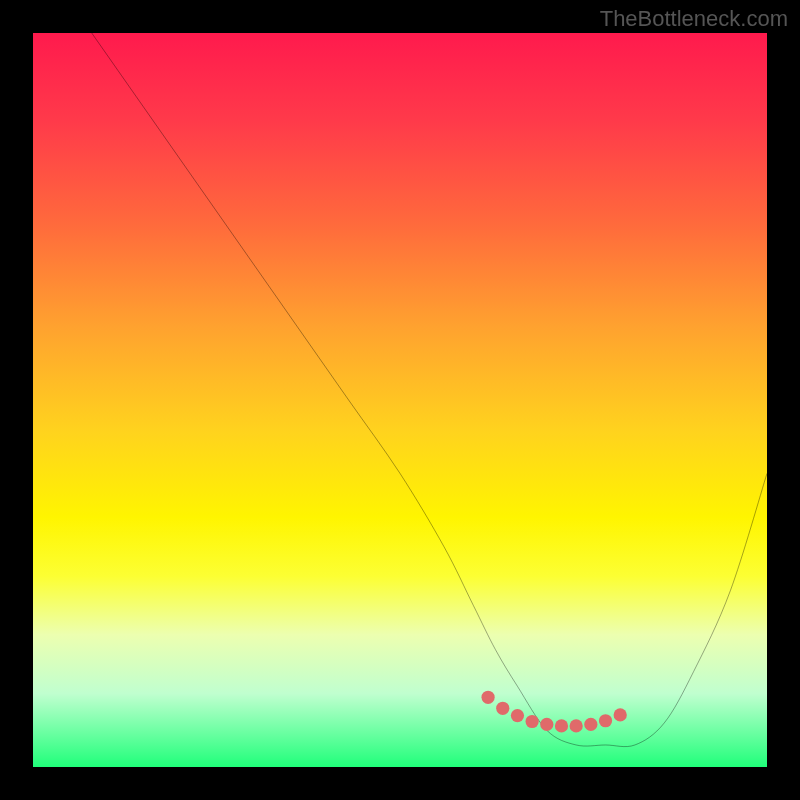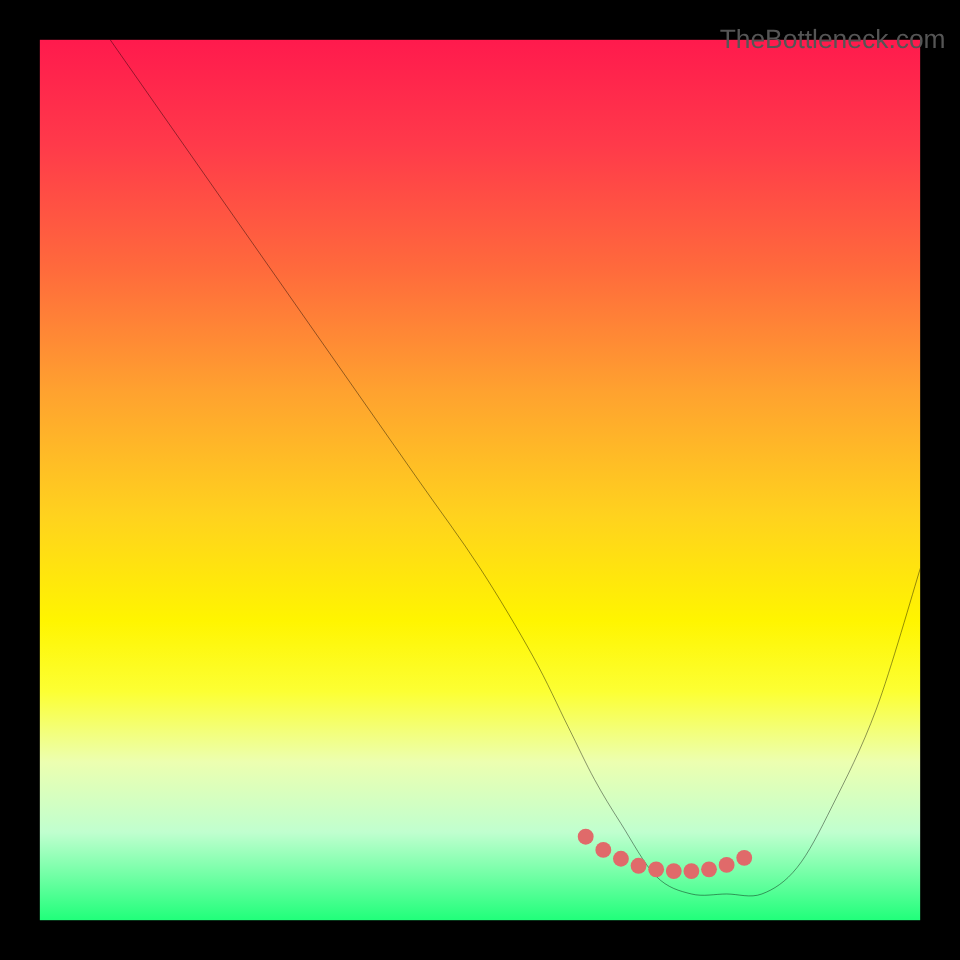--- a/index.html
+++ b/index.html
@@ -6,21 +6,21 @@
     margin: 0;
     padding: 0;
     width: 800px;
     height: 800px;
     background: #000;
     position: relative;
     font-family: Arial, Helvetica, sans-serif;
   }
   .watermark {
     position: absolute;
-    top: 20px;
+    top: 6px;
     right: 12px;
     color: #555;
     font-size: 22px;
     font-weight: 500;
     z-index: 10;
   }
   .plot-area {
     position: absolute;
     left: 33px;
     top: 33px;

